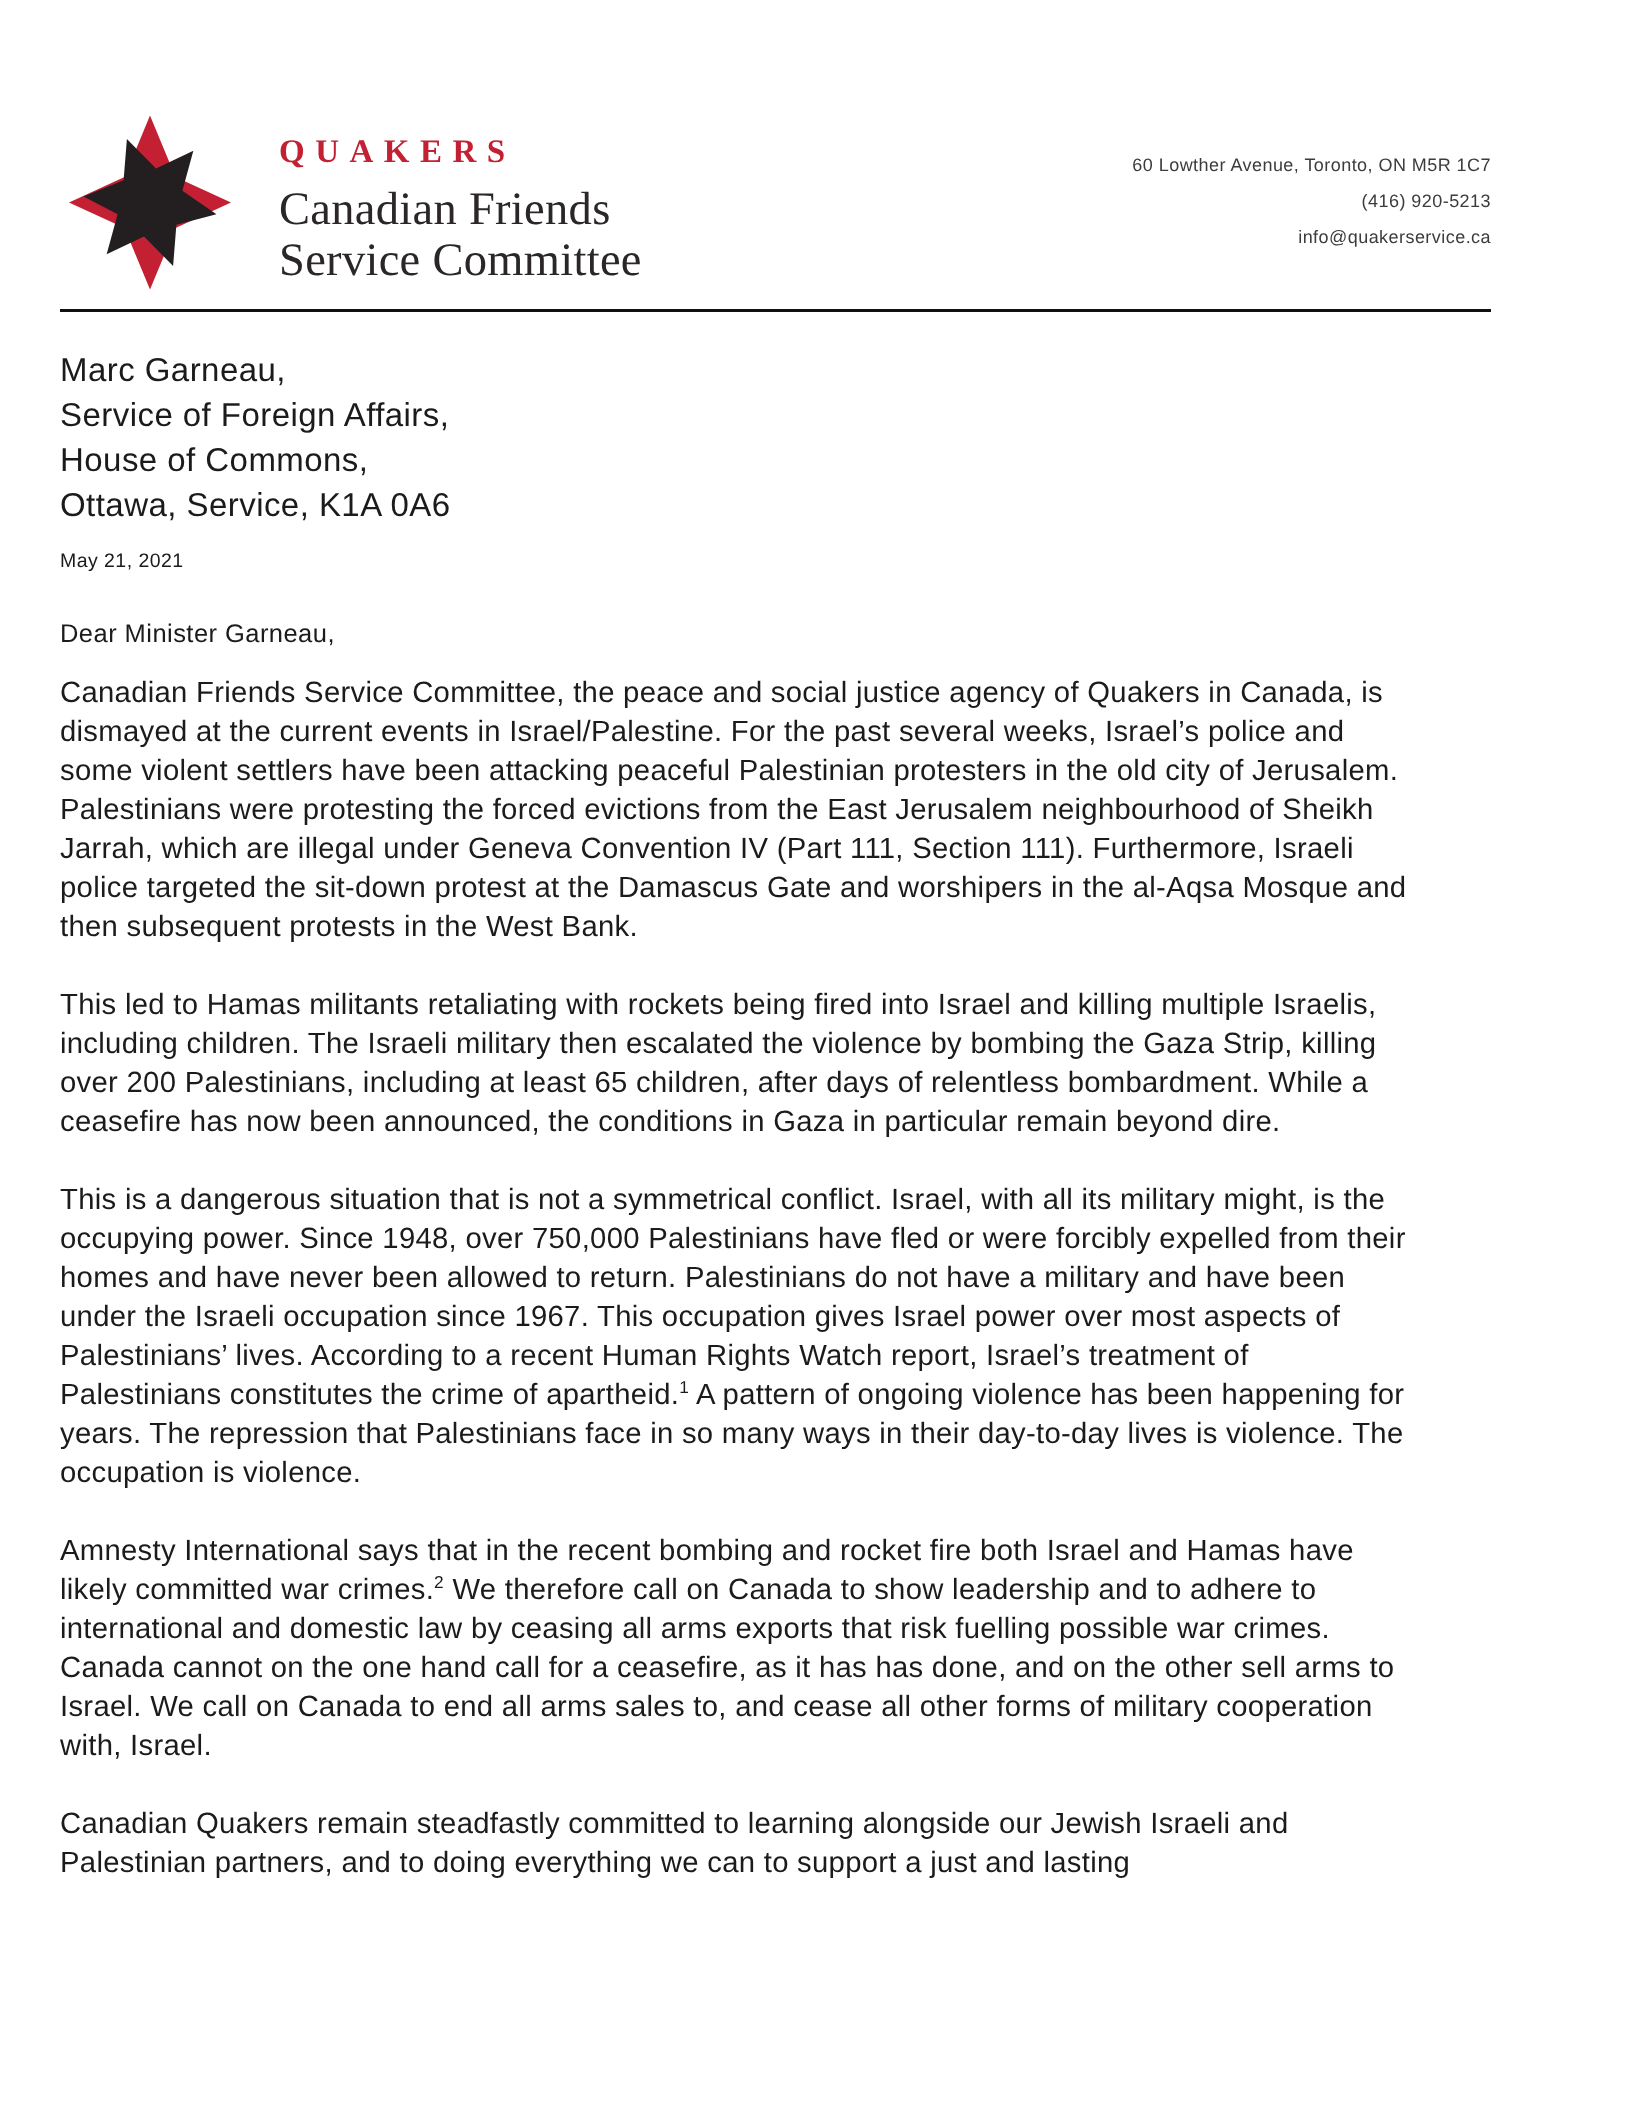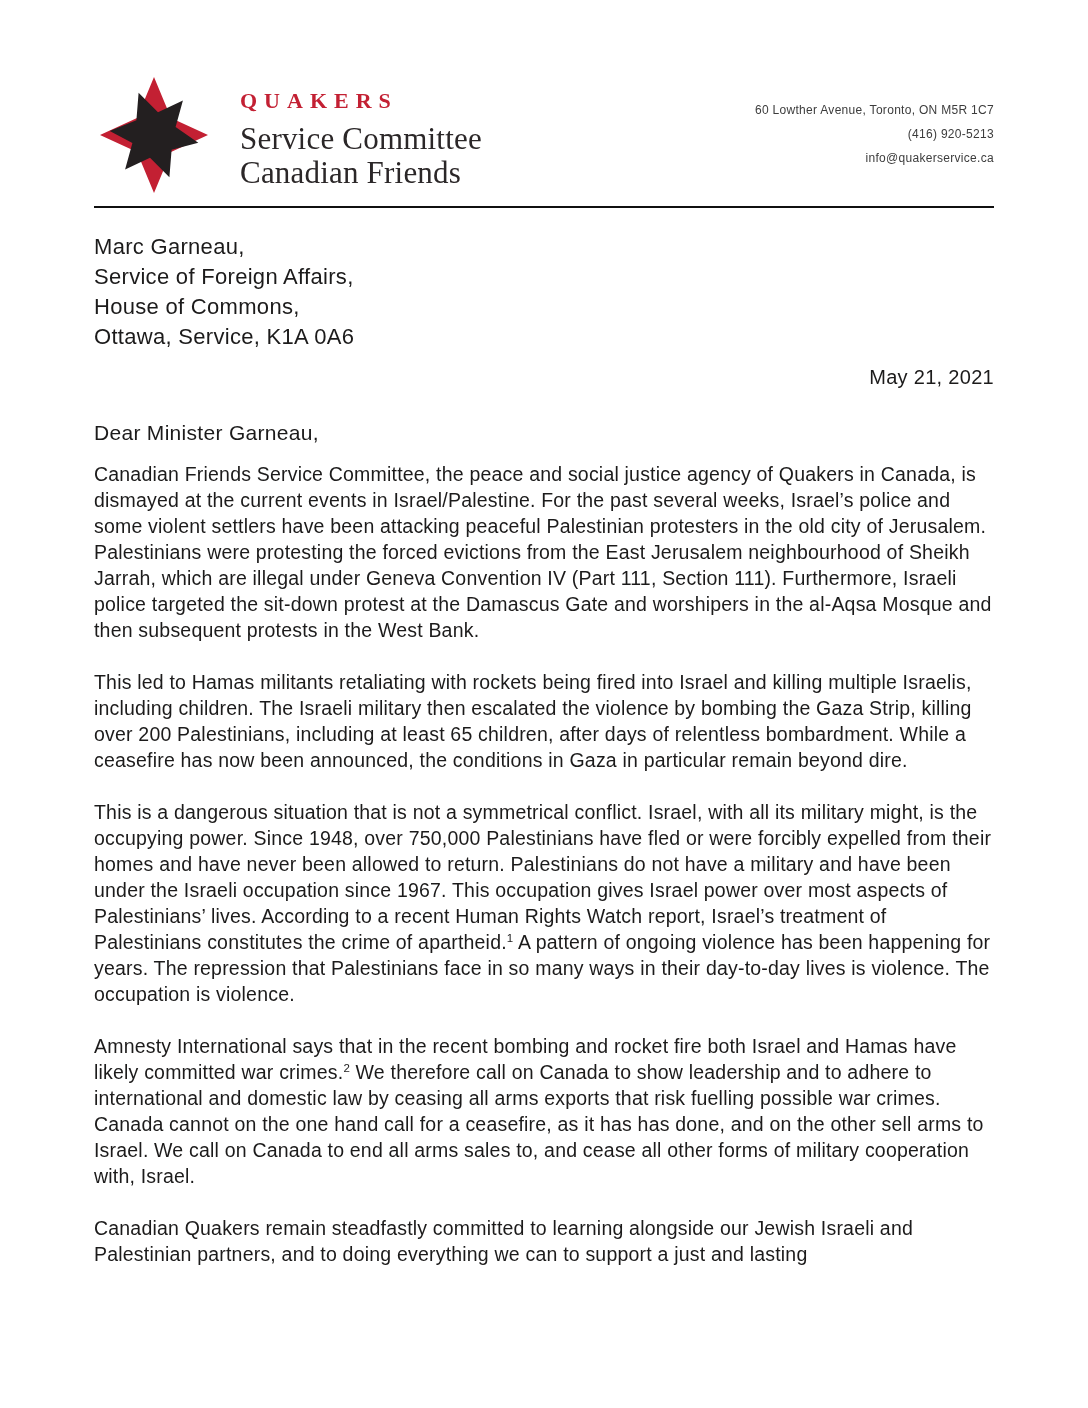--- a/index.html
+++ b/index.html
@@ -2,21 +2,21 @@
 <html><head>
 <meta charset="utf-8">
 <style>
   html, body { margin: 0; padding: 0; background: #e8e8e8; }
   .page {
     width: 1088px;
     height: 1408px;
     margin: 0 auto;
     background: #ffffff;
     box-sizing: border-box;
-    padding: 72px 94px 0 94px;
+    padding: 72px 94px 0 40px;
     font-family: "Liberation Sans", sans-serif;
     color: #1c1b1b;
     overflow: hidden;
   }
   
   .letterhead {
     display: flex;
     justify-content: space-between;
     align-items: flex-start;
   }
@@ -54,27 +54,26 @@
   }
   
   .recipient {
     margin-top: 24px;
     font-size: 22px;
     line-height: 30px;
     letter-spacing: 0.3px;
   }
   .letter-date {
     margin-top: 14px;
-    text-align: right;
-    font-size: 20px;
+    font-size: 13px;
     letter-spacing: 0.3px;
   }
   .salutation {
     margin-top: 32px;
-    font-size: 21px;
+    font-size: 17px;
     letter-spacing: 0.3px;
   }
   .letter-body {
     margin-top: 16px;
     font-size: 19.5px;
     line-height: 26px;
     letter-spacing: 0.2px;
     width: 902px;
   }
   .letter-body p { margin: 0 0 26px 0; }
@@ -90,22 +89,22 @@
 <div class="page">
 
   <div class="letterhead">
     <div class="brand">
       <svg class="star-logo" viewBox="0 0 120 126" aria-hidden="true">
         <polygon fill="#c32033" points="60,5 77,46 114,63 77,80 60,121 43,80 6,63 43,46"></polygon>
         <polygon fill="#231f20" points="44.6,20.7 64.0,40.3 88.9,28.5 81.6,55.1 104.3,70.8 77.6,77.8 75.4,105.3 56.0,85.7 31.1,97.5 38.4,70.9 15.7,59.0 42.4,48.2"></polygon>
       </svg>
       <div class="wordmark">
         <div class="wm-quakers">QUAKERS</div>
+        <div class="wm-line">Canadian Friends</div>
         <div class="wm-line">Service Committee</div>
-        <div class="wm-line">Canadian Friends</div>
       </div>
     </div>
     <div class="contact-block">
       <div>60 Lowther Avenue, Toronto, ON M5R 1C7</div>
       <div>(416) 920-5213</div>
       <div>info@quakerservice.ca</div>
     </div>
   </div>
 
   <hr class="rule">

